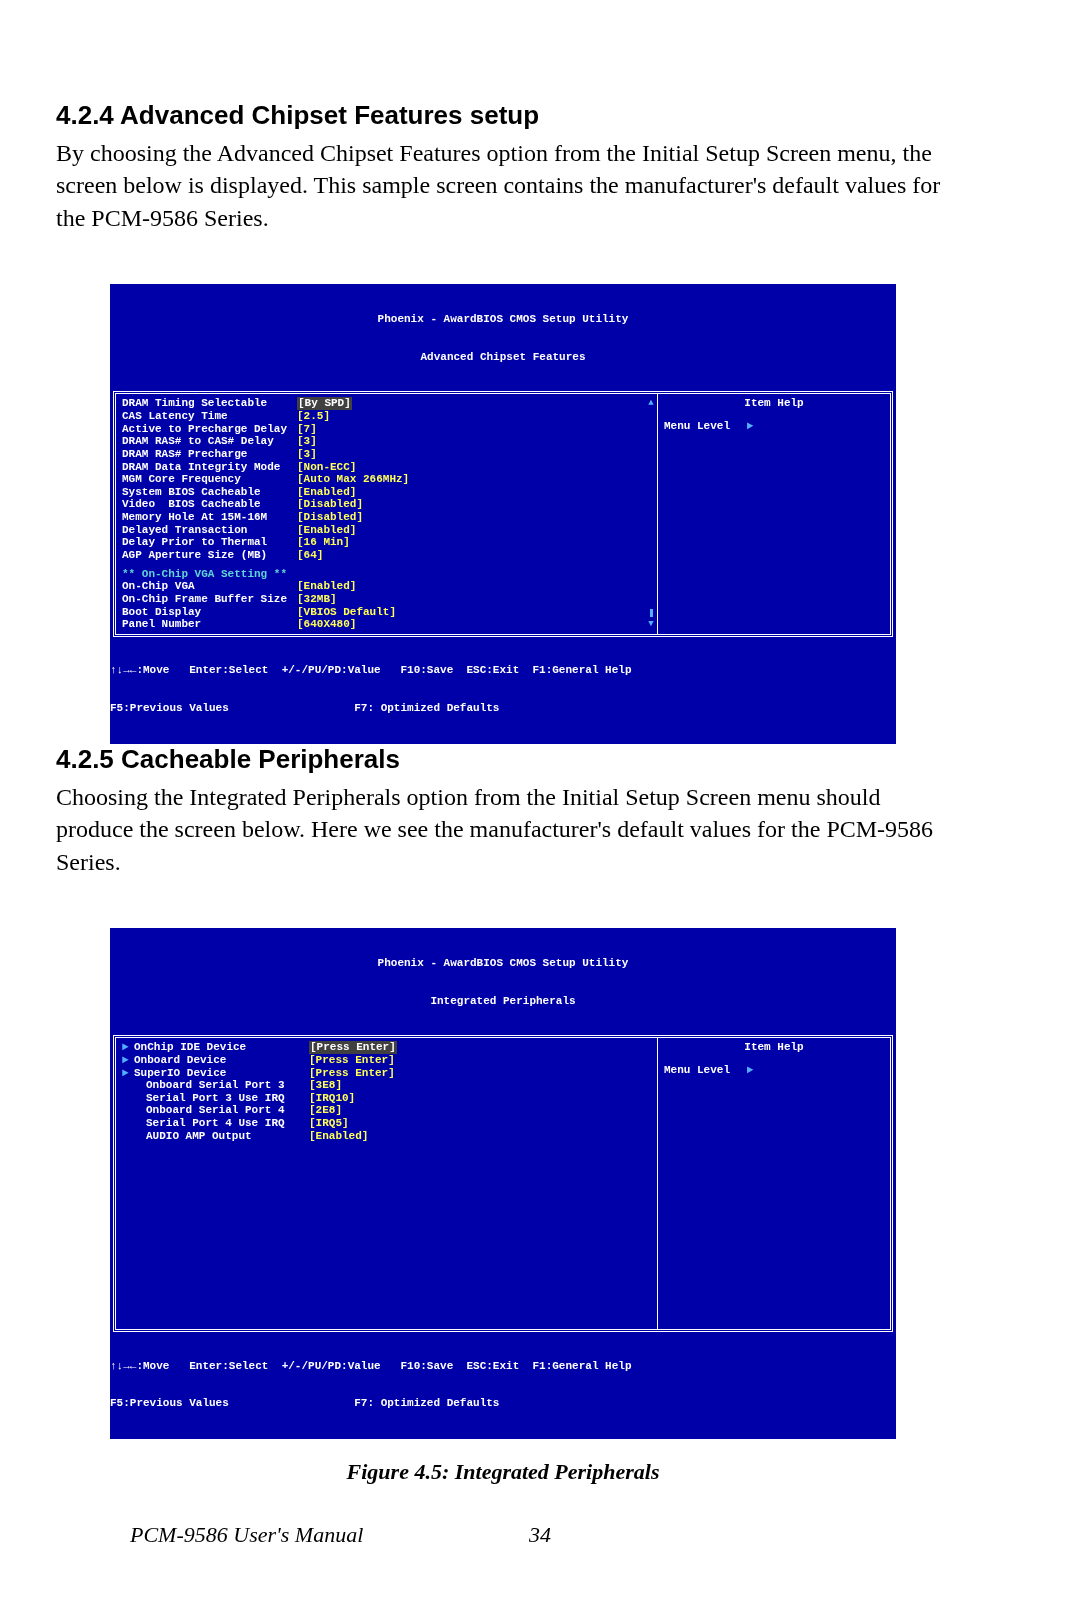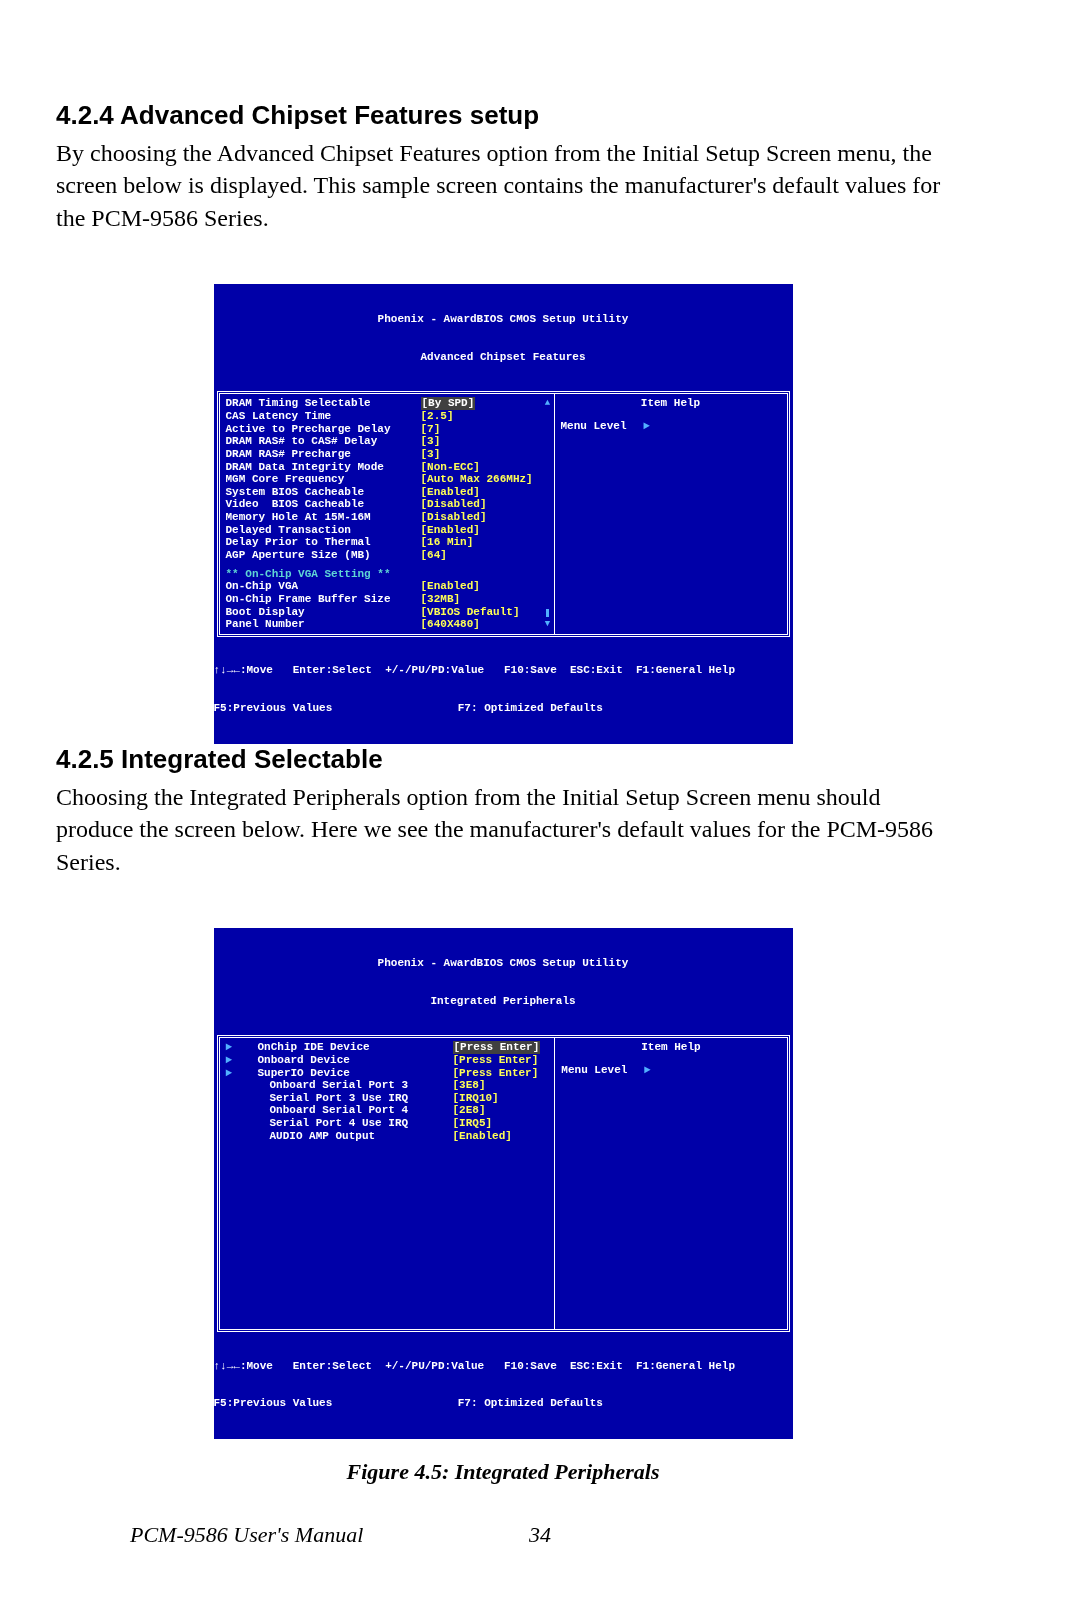--- a/index.html
+++ b/index.html
@@ -43,21 +43,21 @@
   }
   .footer .pnum {
     font-style: italic;
     position: absolute;
     left: 50%;
     transform: translateX(-50%);
   }
 
   
   .bios {
-    width: 579px;
+    width: 786px;
     margin: 0 auto 0 auto;
     background: #0000a8;
     color: #fff;
     font-family: "Courier New", monospace;
     font-size: 11px;
     line-height: 1.15;
     font-weight: bold;
     box-sizing: border-box;
   }
   .bios .bios-title {
@@ -86,21 +86,20 @@
     text-align: center;
     margin-bottom: 10px;
   }
   .bios-right .menu-level .tri {
     color: #52b0ff;
     margin-left: 10px;
   }
   .bios-row {
     display: flex;
     white-space: pre;
-    gap: 20px;
   }
   .bios-row .lbl { width: 175px; }
   .bios-row .val { color: #fff; }
   .bios-row.selected .val { background: #404040; color:#fff; padding: 0 1px;}
   .bios-row .yellow { color: #ffff55; }
   .bios-row .tri-cyan { color: #52b0ff; display:inline-block; width:12px;}
   .section-label { color: #5fd5d5; margin-top:6px;}
   .scroll-arrows {
     position: absolute;
     right: 2px;
@@ -176,21 +175,21 @@
           <span class="tri">►</span>
         </div>
       </div>
     </div>
     <div class="bios-footer">
       <div>↑↓→←:Move   Enter:Select  +/-/PU/PD:Value   F10:Save  ESC:Exit  F1:General Help</div>
       <div>F5:Previous Values                   F7: Optimized Defaults</div>
     </div>
   </div>
 
-  <h3 class="section-heading">4.2.5 Integrated Selectable</h3>
+  <h3 class="section-heading">4.2.5 Cacheable Peripherals</h3>
   <p class="body-text">Choosing the Integrated Peripherals option from the Initial Setup Screen menu should produce the screen below.  Here we see the manufacturer's default values for the PCM-9586 Series.</p>
 
   <div class="bios tall">
     <div class="bios-title">
       <div>Phoenix - AwardBIOS CMOS Setup Utility</div>
       <div>Integrated Peripherals</div>
     </div>
     <div class="bios-frame">
       <div class="bios-left">
         <div class="bios-left-inner" id="fig2-rows">

